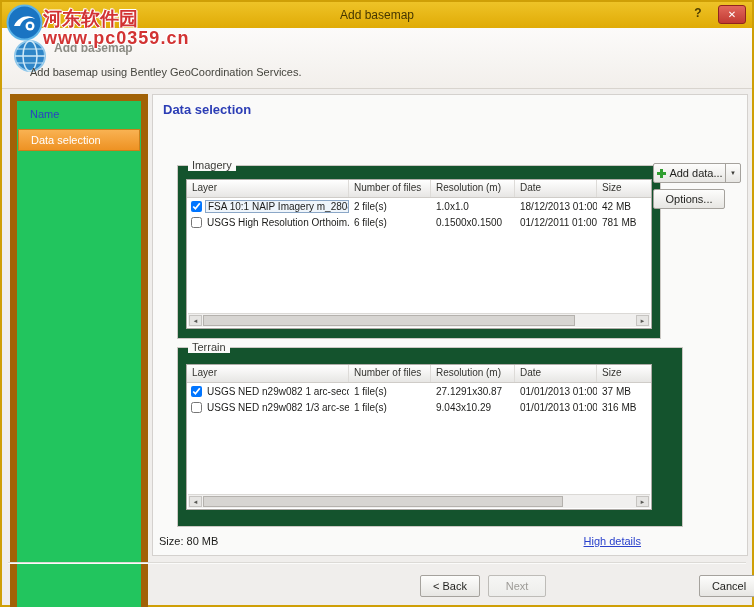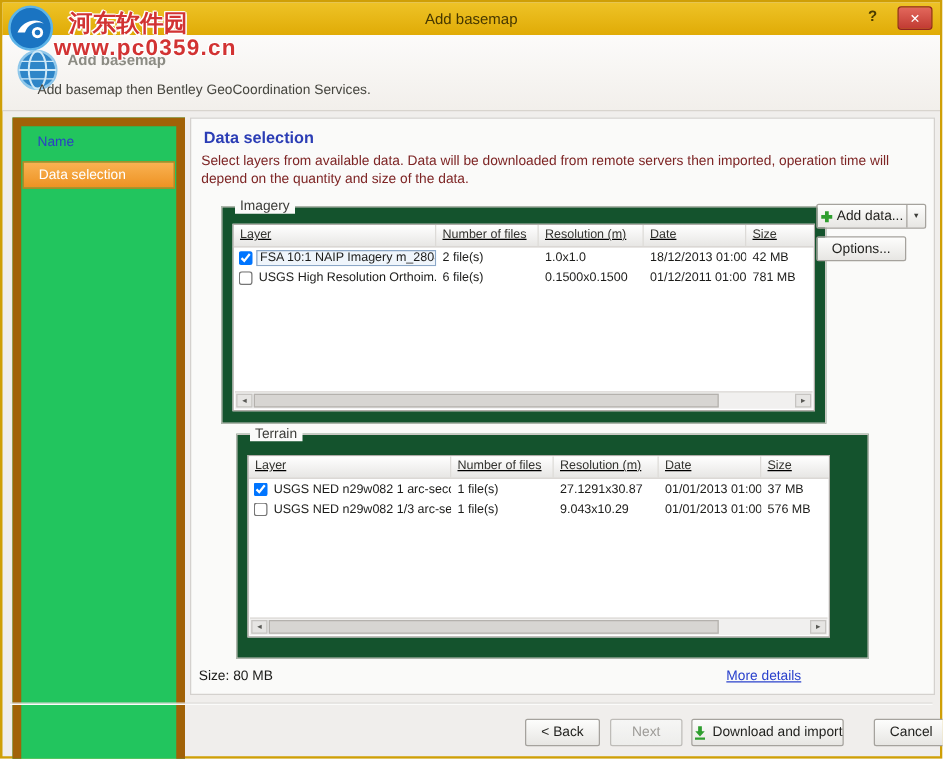--- a/index.html
+++ b/index.html
@@ -24,26 +24,26 @@
   .side-item.selected{height:22px;margin:2px 1px;background:linear-gradient(#f9b252,var(--accent_orange,#ee9223));border:1px solid #cd7e1a;box-sizing:border-box;color:#ffffff;padding-left:12px;}
 
   
   .main{position:absolute;left:150px;top:92px;width:596px;height:462px;background:#fafaf9;border:1px solid #d4d1ce;box-sizing:border-box;}
   .main-heading{position:absolute;left:10px;top:7px;font-size:13px;font-weight:bold;color:var(--heading_blue,#2b3db5);}
   .main-desc{position:absolute;left:8px;top:27px;width:578px;font-size:11px;line-height:14px;color:var(--desc_red,#7d2424);}
 
   .groupbox{position:absolute;border:1px solid #cbc8c4;background:#14532d;box-sizing:border-box;margin-left:16px;}
   .group-label{position:absolute;left:10px;top:-7px;padding:0 4px;background:#fafaf9;font-size:11px;color:#3c3c38;}
   .gb-imagery{left:8px;top:70px;width:484px;height:174px;}
-  .gb-terrain{left:20px;top:252px;width:506px;height:180px;}
+  .gb-terrain{left:8px;top:252px;width:506px;height:180px;}
 
   .datatable{position:absolute;left:8px;background:#ffffff;border:1px solid #aeaba7;box-sizing:border-box;overflow:hidden;}
   .dt-imagery{top:13px;width:466px;height:150px;}
   .dt-terrain{top:16px;width:466px;height:146px;}
-  .thead{display:grid;grid-template-columns:162px 82px 84px 82px 1fr;height:17px;background:linear-gradient(#ffffff,#e7e6e4);border-bottom:1px solid #cfccc8;text-decoration:underline;}
+  .thead{display:grid;grid-template-columns:162px 82px 84px 82px 1fr;height:17px;background:linear-gradient(#ffffff,#e7e6e4);border-bottom:1px solid #cfccc8;}
   .hcell{font-size:10px;color:#33332f;padding:2px 0 0 5px;border-right:1px solid #dddbd8;overflow:hidden;white-space:nowrap;}
   .trow{display:grid;grid-template-columns:162px 82px 84px 82px 1fr;height:16px;align-items:center;}
   .cell{font-size:10px;color:#1c1c1a;padding-left:5px;overflow:hidden;white-space:nowrap;}
   .layer-cell{display:flex;align-items:center;padding-left:3px;}
   .layer-cell input{width:11px;height:11px;margin:0 3px 0 1px;flex:none;}
   .layer-text{font-size:10px;color:#1c1c1a;white-space:nowrap;overflow:hidden;padding:0 2px;}
   .layer-text.focusbox{border:1px solid #8ba7c7;background:#eff5fb;}
 
   
   .hscroll{position:absolute;left:1px;right:1px;bottom:1px;height:13px;background:#f1f0ef;border-top:1px solid #dbd9d6;}
@@ -66,21 +66,21 @@
   .footer-sep{position:absolute;left:6px;right:6px;top:560px;border-top:1px solid #dcdad6;border-bottom:1px solid #fbfbfa;}
   .fbtn{position:absolute;top:573px;height:22px;}
   .btn-back{left:418px;width:60px;}
   .btn-next{left:486px;width:58px;background:linear-gradient(#f6f6f5,#ededeb);border-color:#bebcb8;color:#9d9b97;}
   .btn-download{left:551px;width:122px;gap:4px;}
   .btn-cancel{left:697px;width:60px;}
 
   
   .watermark{position:absolute;left:0;top:0;width:240px;height:60px;pointer-events:none;z-index:50;}
   .wm-logo{position:absolute;left:4px;top:2px;width:37px;height:37px;}
-  .wm-line1{position:absolute;left:41px;top:4px;font-size:19px;font-weight:bold;color:var(--wm_red,#d23333);text-shadow:-1px 0 #fff,1px 0 #fff,0 -1px #fff,0 1px #fff,1px 1px #fff,-1px -1px #fff;white-space:nowrap;margin-left:12px;}
+  .wm-line1{position:absolute;left:41px;top:4px;font-size:19px;font-weight:bold;color:var(--wm_red,#d23333);text-shadow:-1px 0 #fff,1px 0 #fff,0 -1px #fff,0 1px #fff,1px 1px #fff,-1px -1px #fff;white-space:nowrap;}
   .wm-line2{position:absolute;left:41px;top:26px;font-size:18px;font-weight:bold;color:var(--wm_red,#d23333);letter-spacing:1px;text-shadow:-1px 0 #fff,1px 0 #fff,0 -1px #fff,0 1px #fff,1px 1px #fff,-1px -1px #fff;white-space:nowrap;}
 </style>
 </head>
 <body>
 
 <div class="window">
 
   <div class="titlebar">
     <span class="title">Add basemap</span>
   </div>
@@ -92,35 +92,34 @@
       <svg width="36" height="36" viewBox="0 0 36 36">
         <circle cx="18" cy="18" r="15" fill="#2f86c8"></circle>
         <circle cx="18" cy="18" r="15" fill="none" stroke="#8fc7ea" stroke-width="2"></circle>
         <ellipse cx="18" cy="18" rx="7" ry="15" fill="none" stroke="#cfe9f7" stroke-width="1.5"></ellipse>
         <line x1="3" y1="18" x2="33" y2="18" stroke="#cfe9f7" stroke-width="1.5"></line>
         <line x1="5" y1="11" x2="31" y2="11" stroke="#cfe9f7" stroke-width="1"></line>
         <line x1="5" y1="25" x2="31" y2="25" stroke="#cfe9f7" stroke-width="1"></line>
       </svg>
     </div>
     <div class="header-title" style="left:52px;">Add basemap</div>
-    <div class="header-subtitle">Add basemap then Bentley GeoCoordination Services.</div>
+    <div class="header-subtitle">Add basemap using Bentley GeoCoordination Services.</div>
   </div>
 
   <div class="sidebar">
     <div class="side-item">
       <span>Name</span>
     </div>
     <div class="side-item selected">
       <span>Data selection</span>
     </div>
   </div>
 
   <div class="main">
     <div class="main-heading">Data selection</div>
-    <div class="main-desc">Select layers from available data. Data will be downloaded from remote servers then imported, operation time will depend on the quantity and size of the data.</div>
 
     <div class="groupbox gb-imagery">
       <span class="group-label">Imagery</span>
       <div class="datatable dt-imagery">
         <div class="thead">
           <div class="hcell">Layer</div>
           <div class="hcell">Number of files</div>
           <div class="hcell">Resolution (m)</div>
           <div class="hcell">Date</div>
           <div class="hcell" style="border-right:none;">Size</div>
@@ -188,47 +187,40 @@
           <div class="cell">37 MB</div>
         </div>
         <div class="trow">
           <div class="cell layer-cell">
             <input type="checkbox" style="">
             <span class="layer-text">USGS NED n29w082 1/3 arc-sec...</span>
           </div>
           <div class="cell">1 file(s)</div>
           <div class="cell">9.043x10.29</div>
           <div class="cell">01/01/2013 01:00</div>
-          <div class="cell">576 MB</div>
+          <div class="cell">316 MB</div>
         </div>
         <div class="hscroll">
           <div class="scroll-arrow scroll-left">◄</div>
           <div class="scroll-thumb" style="left:15px;width:360px;"></div>
           <div class="scroll-arrow scroll-right">►</div>
         </div>
       </div>
     </div>
 
     <div class="size-summary">Size: 80 MB</div>
-    <div class="more-details">More details</div>
+    <div class="more-details">High details</div>
   </div>
 
   <div class="footer-sep"></div>
   <div class="btn fbtn btn-back">
     <span>&lt; Back</span>
   </div>
   <div class="btn fbtn btn-next">
     <span>Next</span>
-  </div>
-  <div class="btn fbtn btn-download">
-    <svg width="12" height="12" viewBox="0 0 12 12">
-      <path d="M4.5 1h3v4h2.3L6 9.2 2.2 5h2.3z" fill="#2f9e2f"></path>
-      <rect x="2" y="10" width="8" height="1.8" fill="#2f9e2f"></rect>
-    </svg>
-    <span>Download and import</span>
   </div>
   <div class="btn fbtn btn-cancel">
     <span>Cancel</span>
   </div>
 
   <div class="watermark">
     <div class="wm-logo">
       <svg width="37" height="37" viewBox="0 0 37 37">
         <circle cx="18.5" cy="18.5" r="17" fill="#1a74c2"></circle>
         <circle cx="18.5" cy="18.5" r="17" fill="none" stroke="#5db4e8" stroke-width="2"></circle>

